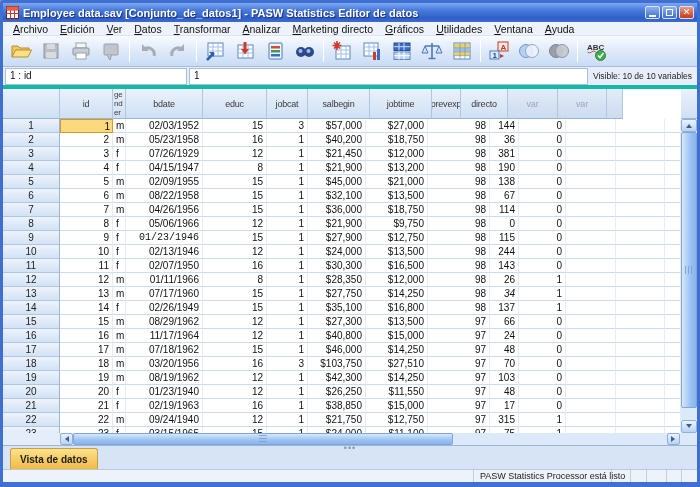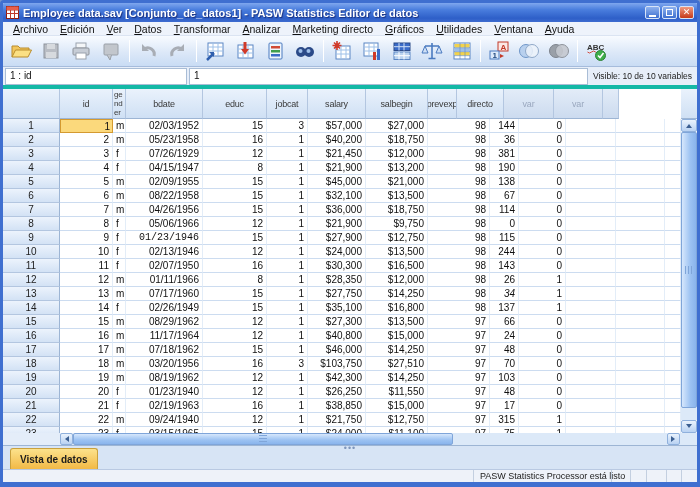--- a/index.html
+++ b/index.html
@@ -298,22 +298,22 @@
 
   <div class="gridarea">
     <div class="grid">
         <div class="grid-header-row">
           <div class="hcell corner"></div>
           <div class="hcell" style="width: 53px;">id</div>
           <div class="hcell wrap" style="width: 13px;">gender</div>
           <div class="hcell" style="width: 77px;">bdate</div>
           <div class="hcell" style="width: 64px;">educ</div>
           <div class="hcell" style="width: 41px;">jobcat</div>
-          <div class="hcell" style="width: 58px;">salary</div>
           <div class="hcell" style="width: 62px;">salbegin</div>
+          <div class="hcell" style="width: 62px;">jobtime</div>
           <div class="hcell" style="width: 29px;">prevexp</div>
           <div class="hcell" style="width: 47px;">directo</div>
           <div class="hcell varh" style="width: 50px;">var</div>
           <div class="hcell varh" style="width: 49px;">var</div>
           <div class="hcell varh" style="width: 16px;"></div>
         </div>
         <div class="gbody">
           <div class="grow">
             <div class="rowhdr">1</div>
             <div class="dcell r sel" style="width: 53px;">1</div>

